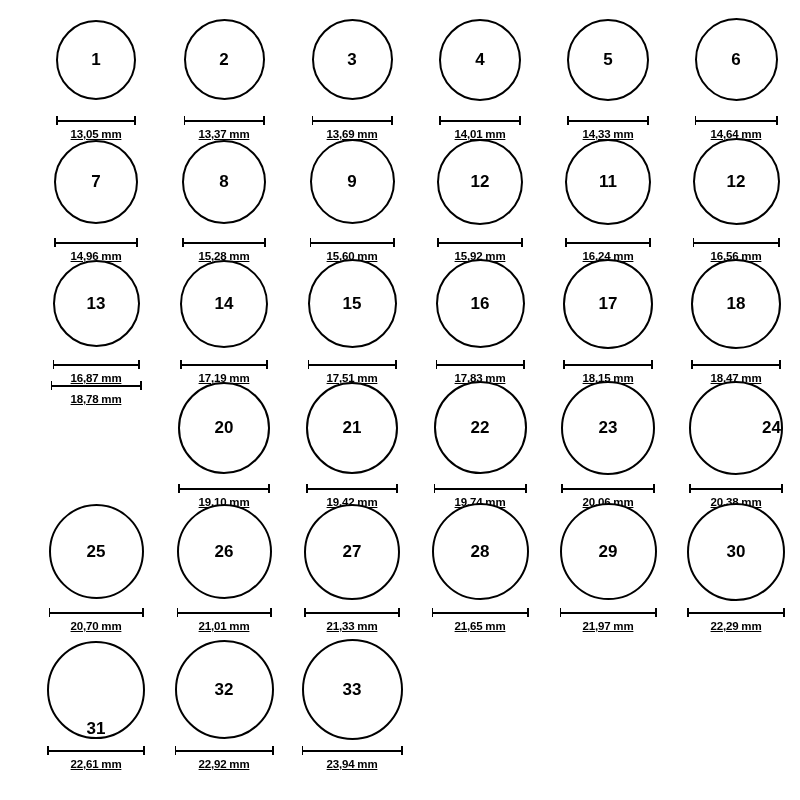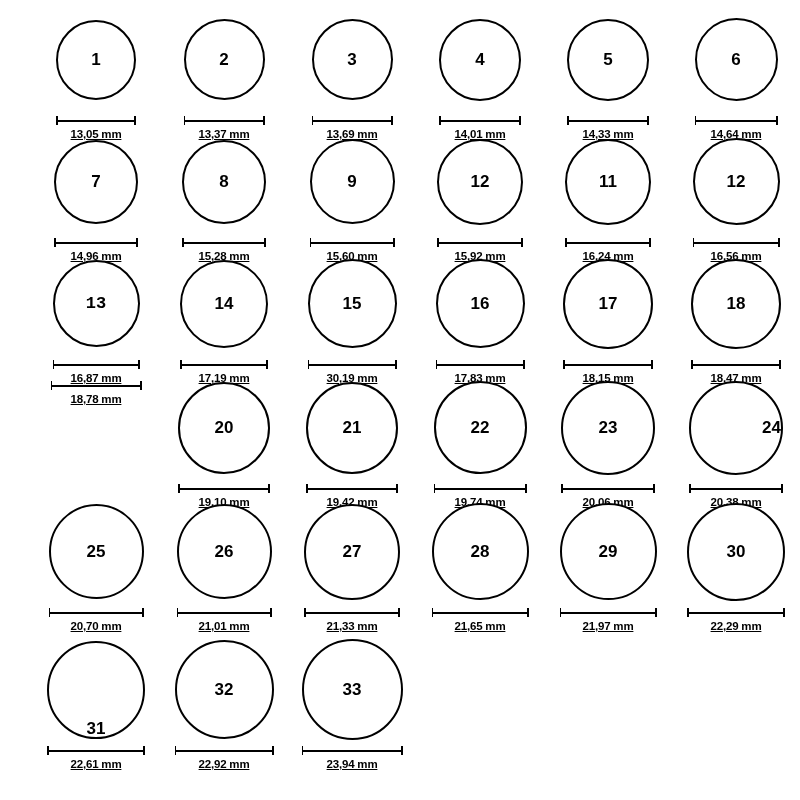--- a/index.html
+++ b/index.html
@@ -257,21 +257,21 @@
           <div class="bar"></div>
           <div class="tick left"></div>
           <div class="tick right"></div>
         </div>
         <div class="mm-label">16,56 mm</div>
       </div>
     </div>
     <div class="row" style="position: absolute; left: 0px; top: 252px;">
       <div class="cell" style="margin-left: 34px;">
         <div class="circle-wrap" style="height: 103px;">
-          <div class="ring" style="width: 87px; height: 87px; font-family: Liberation Mono, monospace;">
+          <div class="ring" style="width: 87px; height: 87px;">
             <span class="ring-number">13</span>
           </div>
         </div>
         <div class="measure" style="width: 87px;">
           <div class="bar"></div>
           <div class="tick left"></div>
           <div class="tick right"></div>
         </div>
         <div class="mm-label">16,87 mm</div>
       </div>
@@ -292,21 +292,21 @@
         <div class="circle-wrap" style="height: 103px;">
           <div class="ring" style="width: 89px; height: 89px;">
             <span class="ring-number">15</span>
           </div>
         </div>
         <div class="measure" style="width: 89px;">
           <div class="bar"></div>
           <div class="tick left"></div>
           <div class="tick right"></div>
         </div>
-        <div class="mm-label">30,19 mm</div>
+        <div class="mm-label">17,51 mm</div>
       </div>
       <div class="cell" style="margin-left: 4px;">
         <div class="circle-wrap" style="height: 103px;">
           <div class="ring" style="width: 89px; height: 89px;">
             <span class="ring-number">16</span>
           </div>
         </div>
         <div class="measure" style="width: 89px;">
           <div class="bar"></div>
           <div class="tick left"></div>

